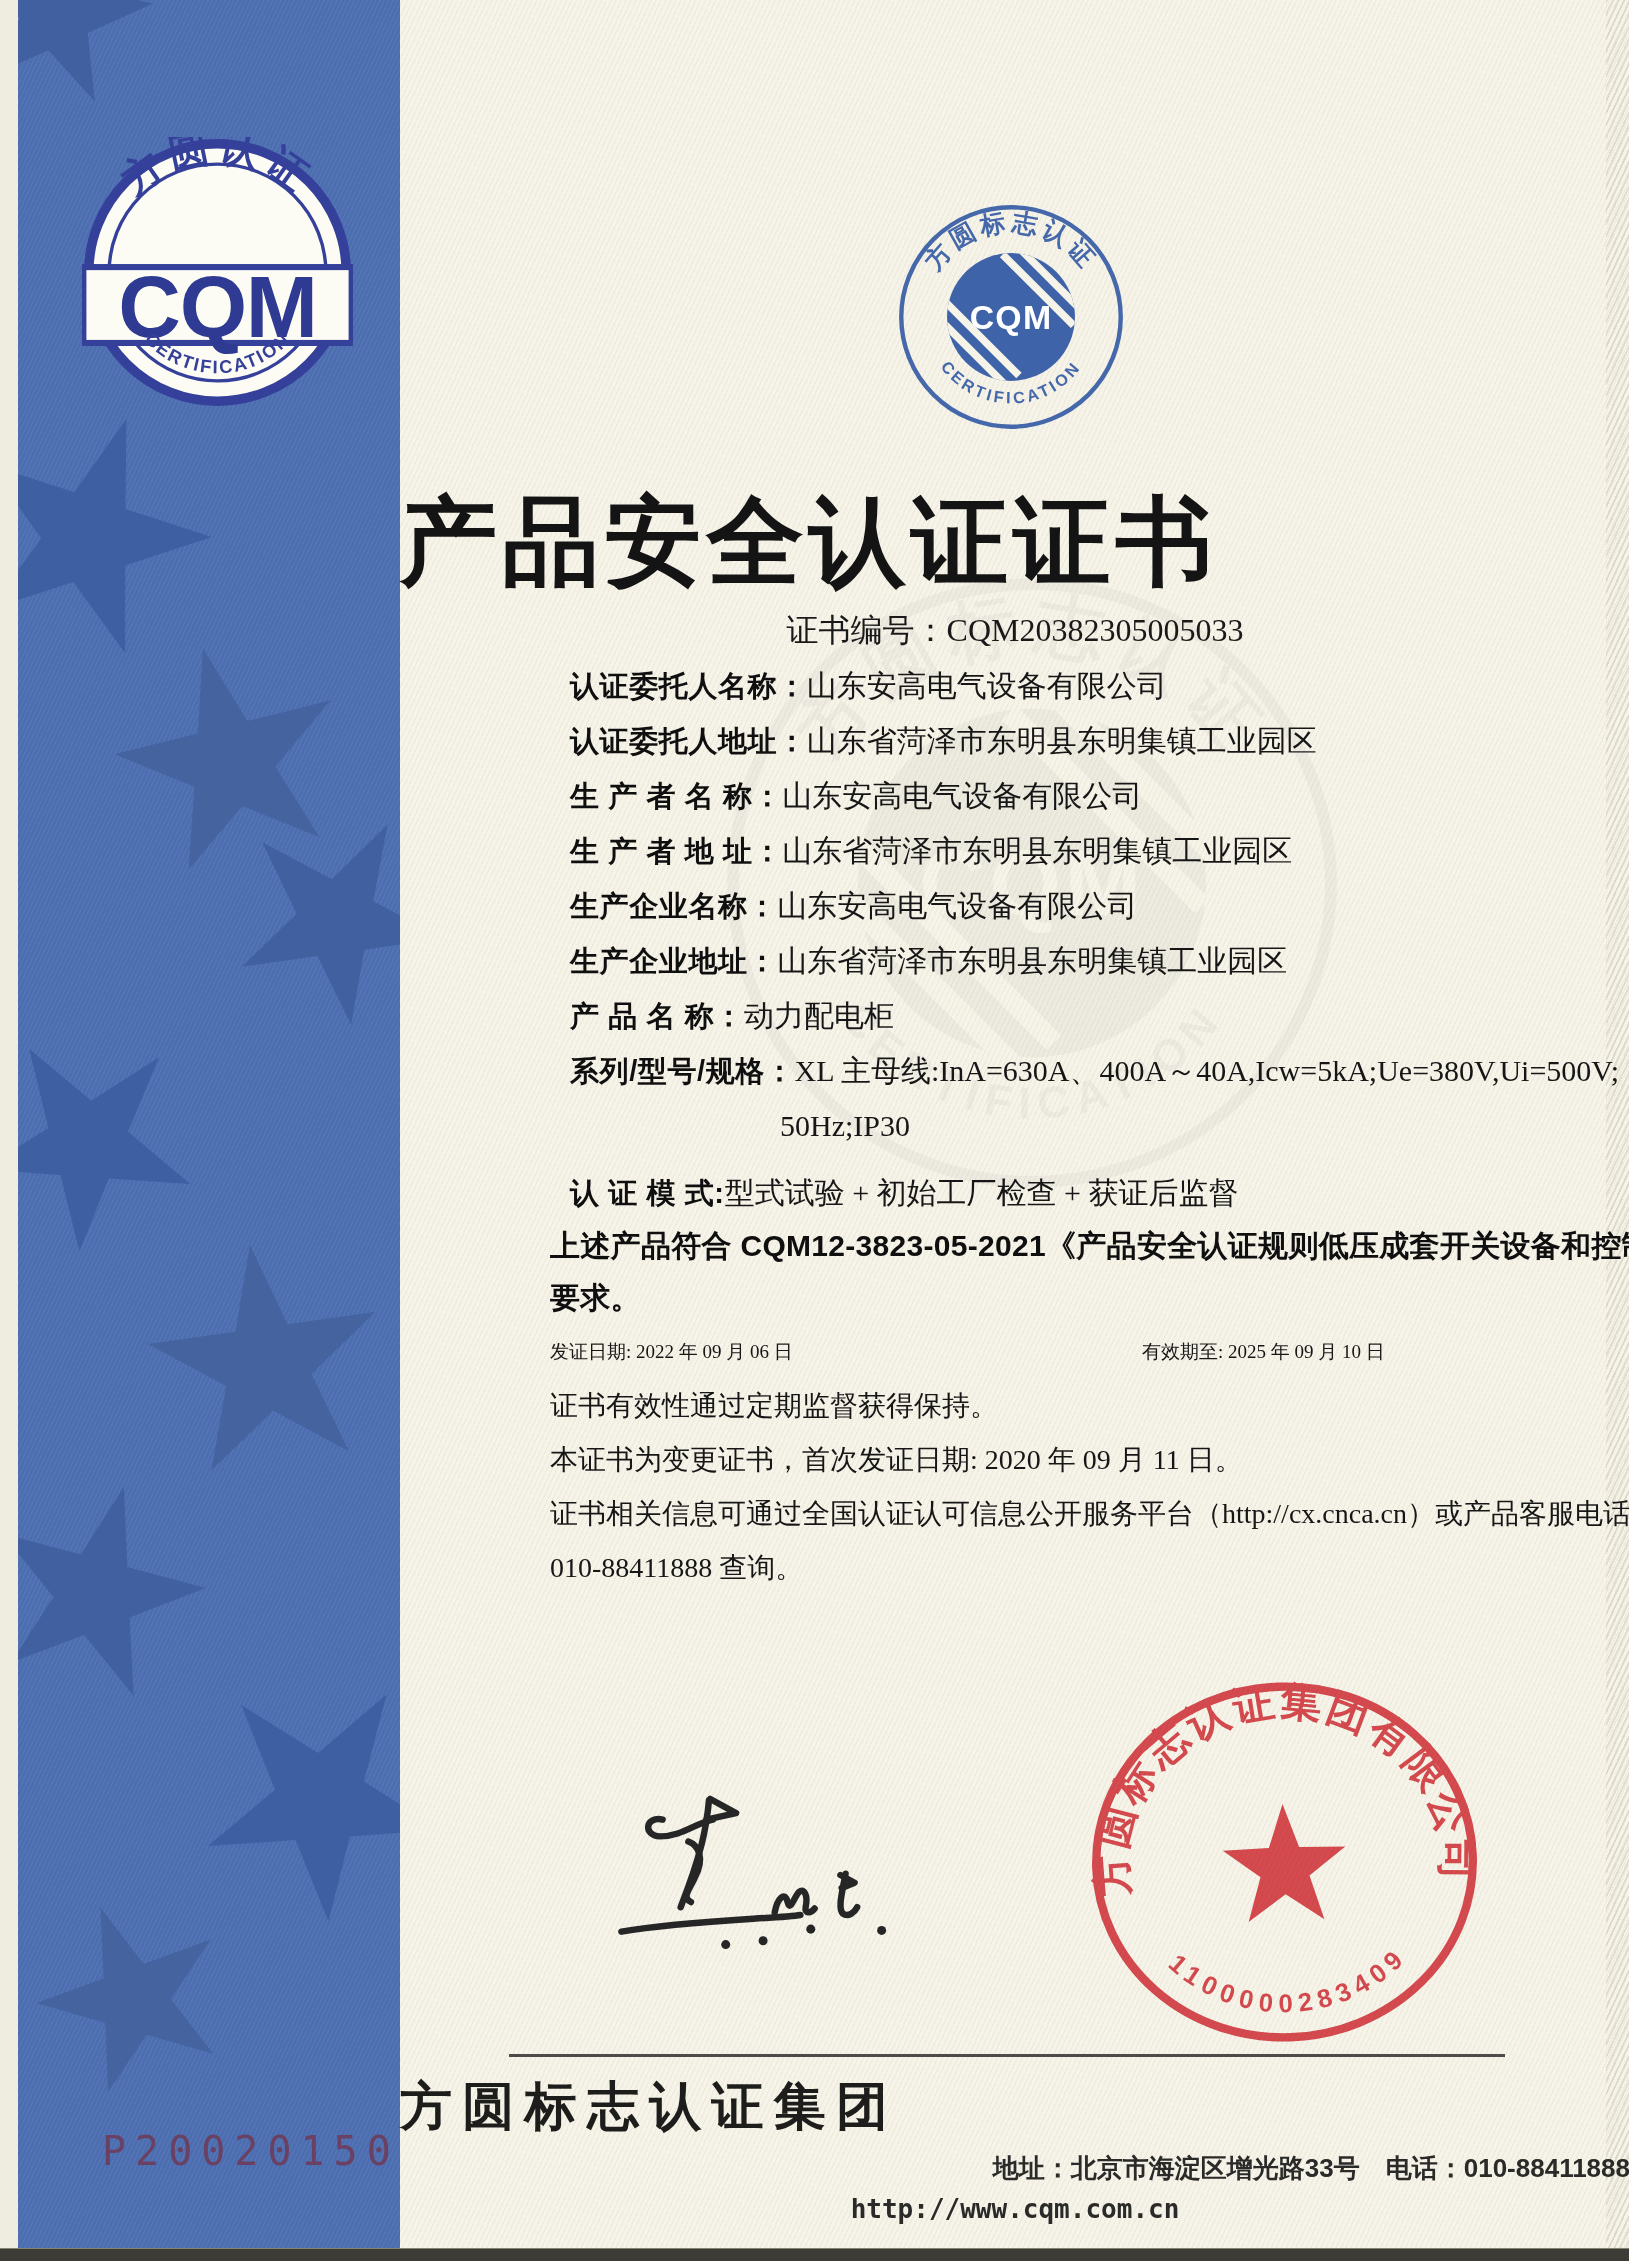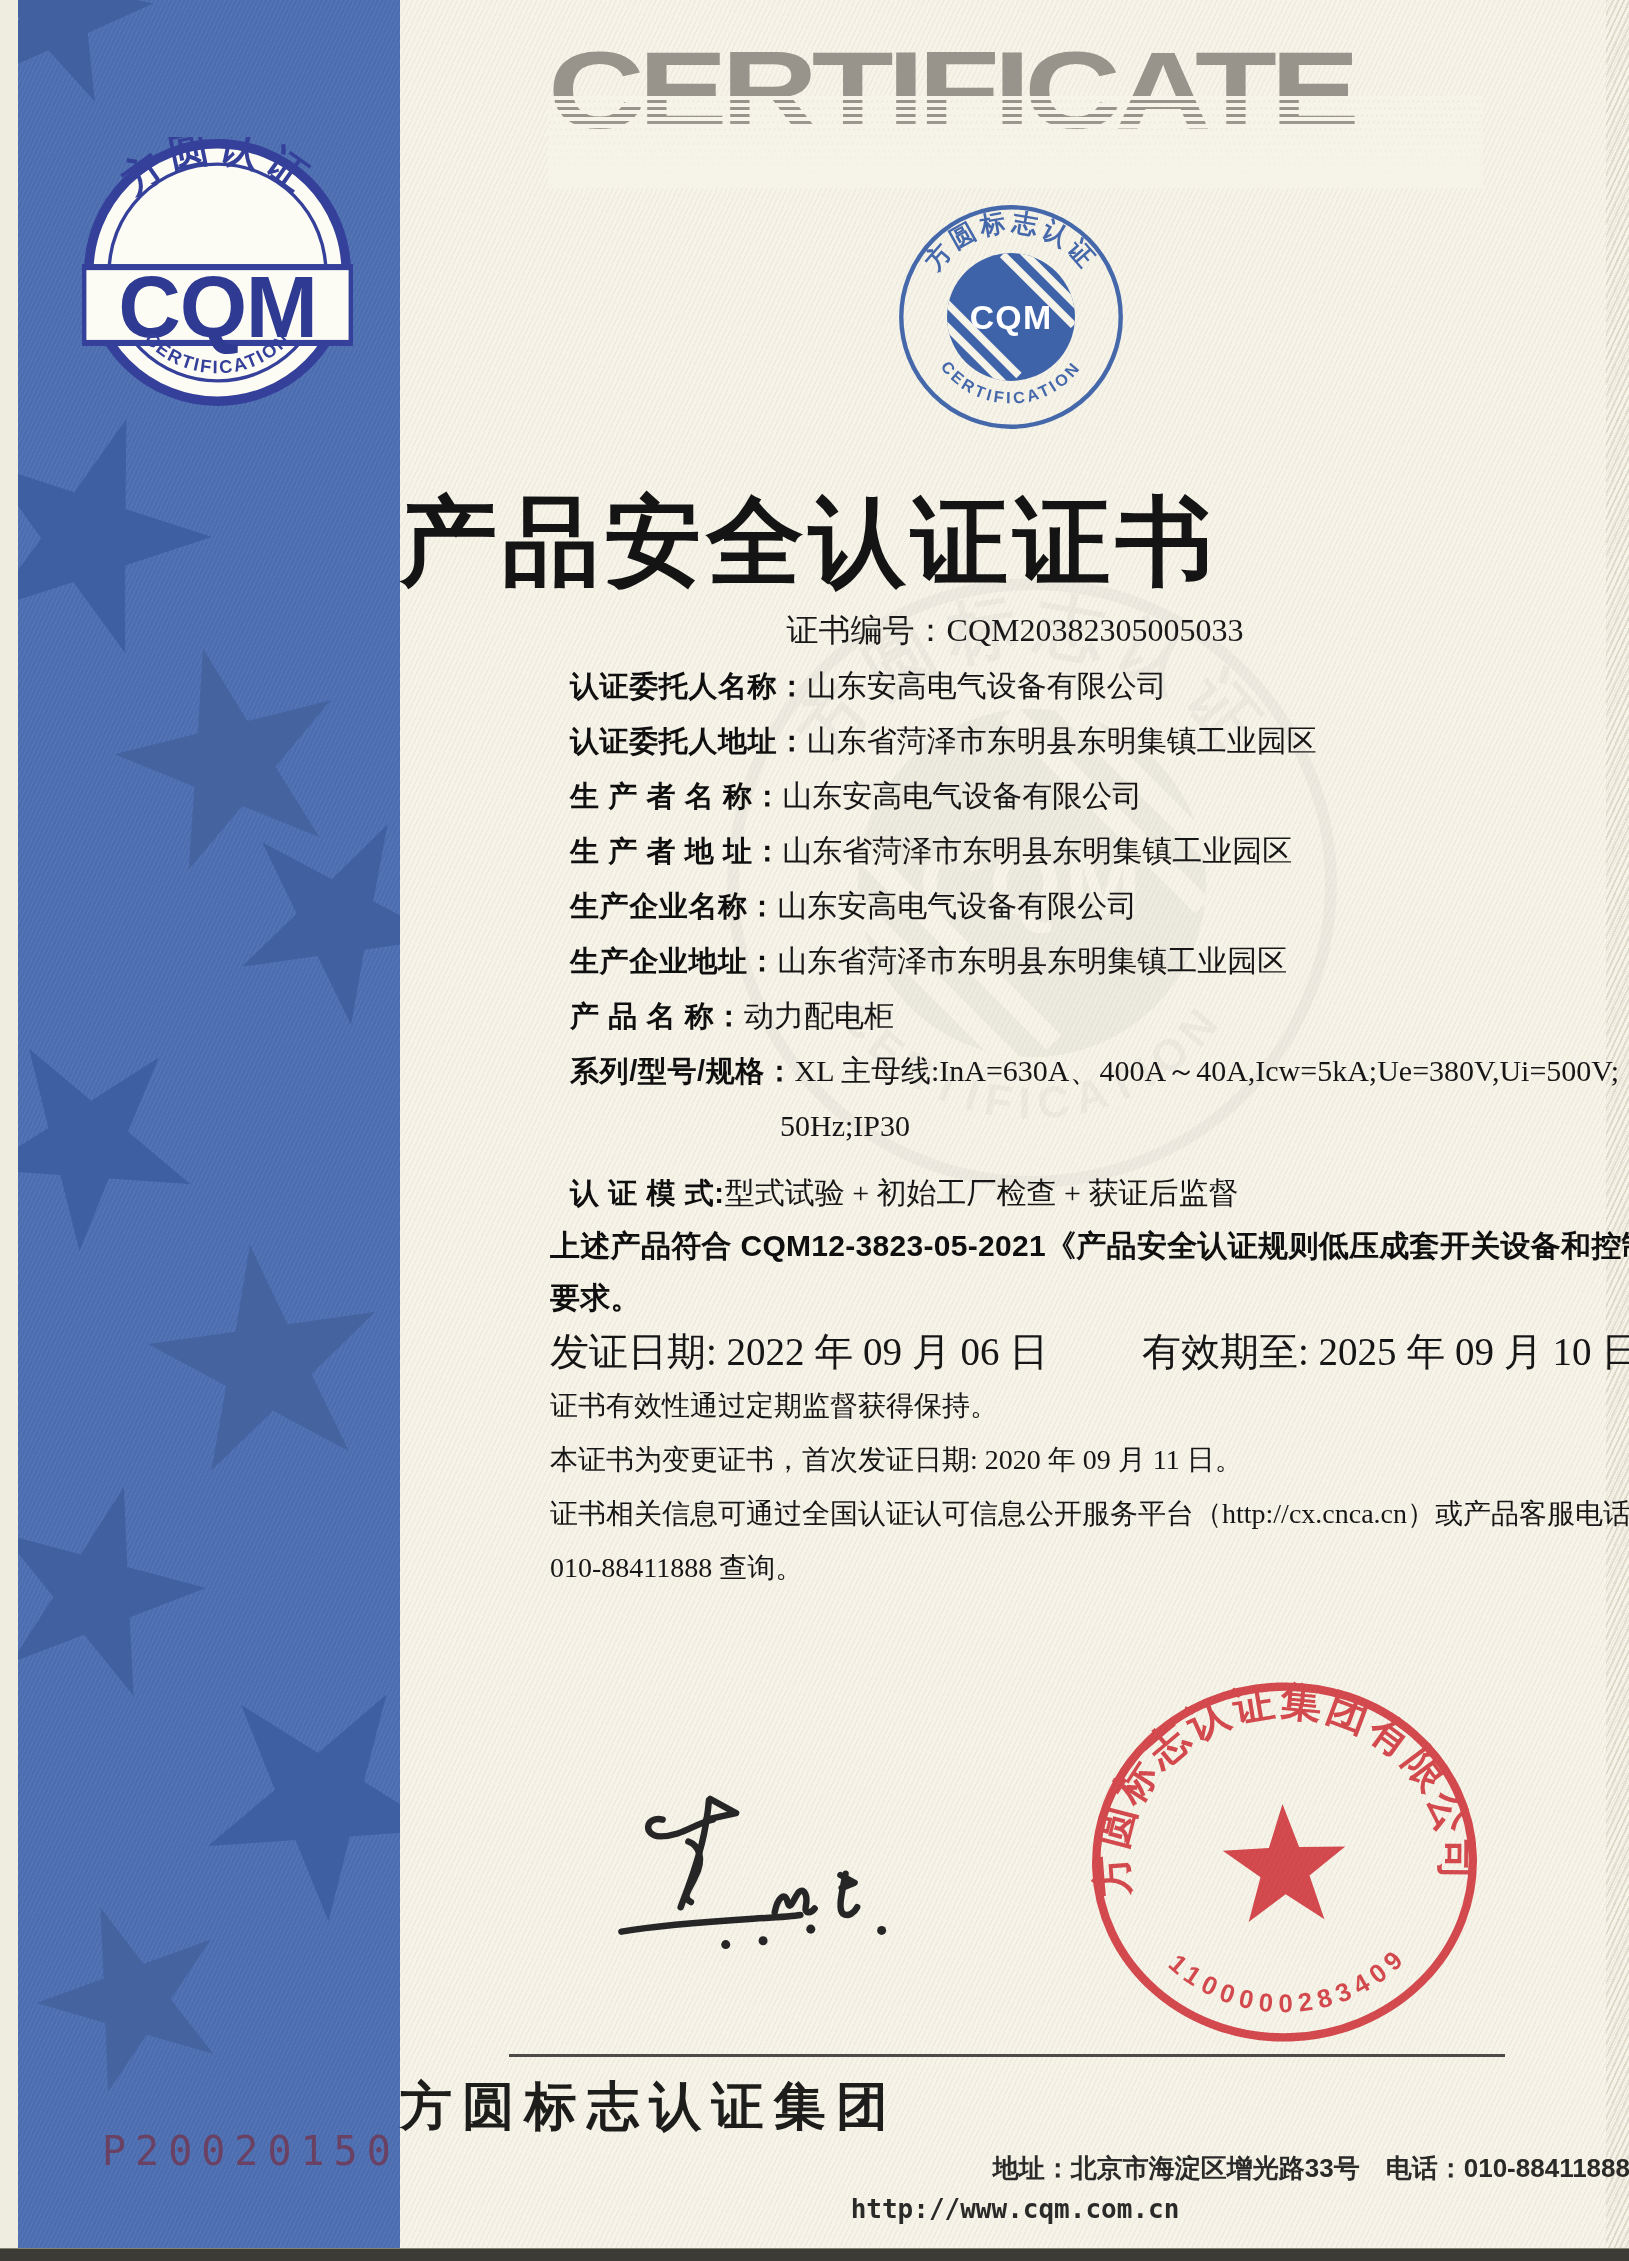--- a/index.html
+++ b/index.html
@@ -35,21 +35,21 @@
   .cert-no b{font-weight:400;}
   
   .content{position:absolute;left:550px;top:658px;width:1016px;color:#161616;}
   .row{height:55px;line-height:55px;white-space:nowrap;font-size:30px;}
   .row .lab{font-family:"Liberation Sans",sans-serif;font-weight:700;font-size:29px;letter-spacing:0.6px;color:#0f0f0f;margin-left:20px;}
   .row .val{font-size:30px;}
   .row.cont{padding-left:230px;}
   .row.gap{margin-top:11.6px;}
   .stmt{height:52px;line-height:52px;font-size:30px;font-weight:700;white-space:nowrap;color:#0f0f0f;
         font-family:"Liberation Sans",sans-serif;letter-spacing:0.3px;}
-  .dates{position:relative;height:55px;line-height:55px;font-size:39px;white-space:nowrap;}
+  .dates{position:relative;height:55px;line-height:55px;font-size:19px;white-space:nowrap;}
   .dates .right{position:absolute;left:592px;top:0;}
   .note{height:54px;line-height:54px;font-size:28px;white-space:nowrap;}
   
   .signature{position:absolute;left:584px;top:1777px;width:335px;height:187px;}
   
   .stamp{position:absolute;left:1078px;top:1675px;width:413px;height:374px;opacity:.92;
          mix-blend-mode:multiply;transform:rotate(-2deg);}
   
   .footer-line{position:absolute;left:509px;top:2054px;width:996px;height:2.6px;background:#4c4b47;}
   .footer-org{position:absolute;left:400px;top:2072px;width:1230px;text-align:left;
@@ -95,25 +95,20 @@
       <rect x="2" y="192" width="396" height="112" fill="#fdfcf4" stroke="#35409a" stroke-width="9"></rect>
       <text x="200" y="295" text-anchor="middle" font-size="128" font-weight="800" fill="#2f3a92" letter-spacing="-2">CQM</text>
       <text font-size="27" font-weight="700" fill="#35409a" letter-spacing="3">
         <textPath href="#badgeBot" startOffset="50%" text-anchor="middle">CERTIFICATION</textPath>
       </text>
     </svg>
 
     <div class="serial">P20020150</div>
   </div>
 
-  <div class="cert-head">
-    <div class="word">CERTIFICATE</div>
-    <div class="stripes"></div>
-    <div class="fade"></div>
-  </div>
 
   <svg class="ghost" viewBox="0 0 370 370">
     <circle cx="185" cy="185" r="175" fill="none" stroke="#4568ab" stroke-width="7"></circle>
     <defs>
       <path id="gTop" d="M52,149 A138,138 0 0 1 318,149"></path>
       <path id="gBot" d="M72,264 A138,138 0 0 0 298,264"></path>
       <clipPath id="gClip">
           <circle cx="185" cy="185" r="102"></circle>
         </clipPath>
     </defs>

